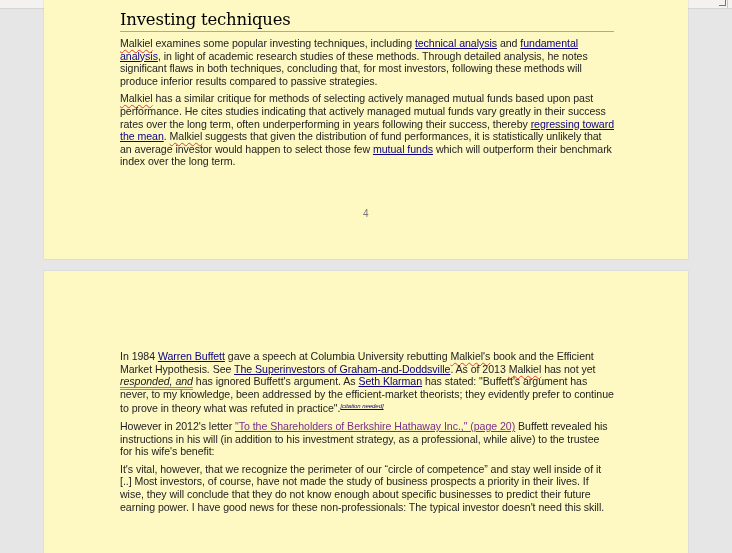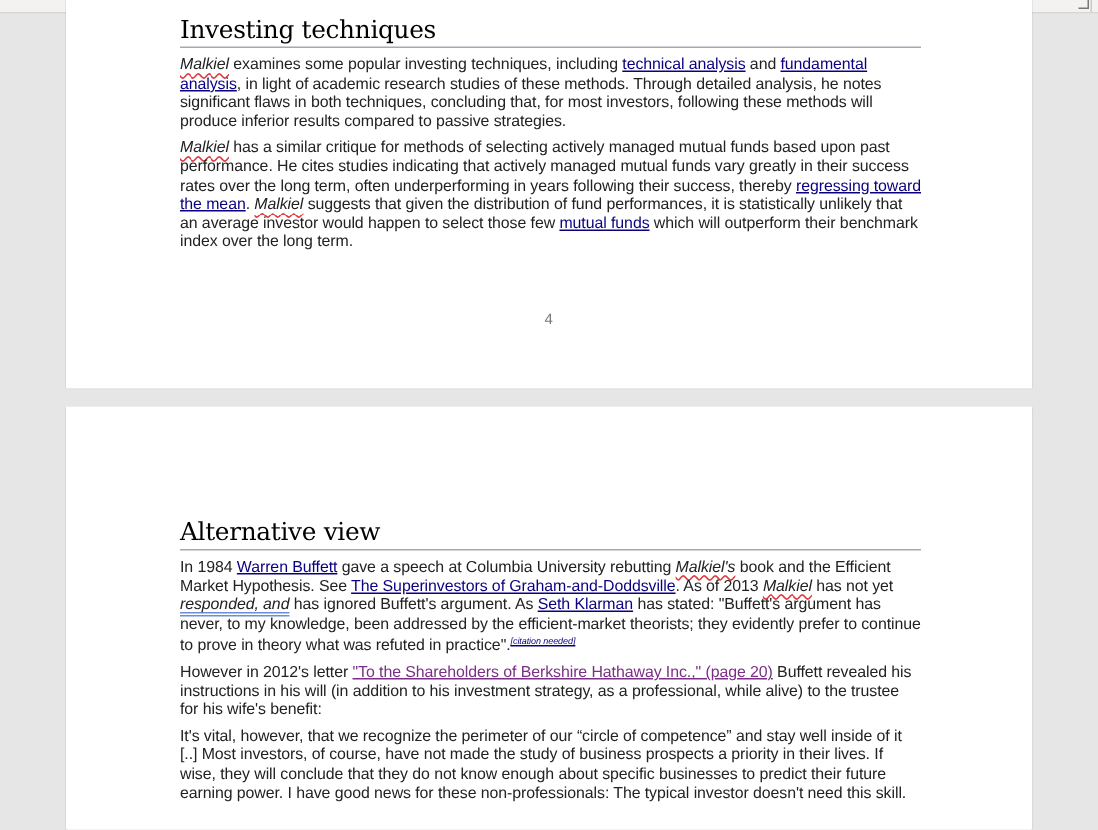--- a/index.html
+++ b/index.html
@@ -17,42 +17,41 @@
   }
   .ribbon .launcher {
     position:absolute; top:-1px; width:6px; height:6px;
     border-right:1px solid #777; border-bottom:1px solid #777;
     font-size:0;
   }
   .ribbon .sep {
     position:absolute; top:0; width:1px; height:8px; background:#c8c8c8;
   }
   .page {
-    position:absolute; left:44px; width:644px; background:#ffffff;
+    position:absolute; left:44px; width:644px; background:#fef9c3;
     box-shadow:0 0 1px rgba(0,0,0,0.25);
   }
   .page1 { top:-1px; height:260px; }
   .page2 { top:271px; height:300px; }
   .content { position:absolute; left:76px; width:494px; }
   h2 {
     font-family:"DejaVu Serif", "Liberation Serif", serif;
     font-weight:normal; font-size:16.5px; color:#000;
     margin:0; padding:0 0 1px 0; line-height:20px;
     border-bottom:1px solid #a2a9b1; letter-spacing:-0.2px;
   }
   p {
     margin:5px 0 0 0; font-size:10.6px; line-height:12.6px; color:#222;
     letter-spacing:-0.05px;
   }
   a { color:#0b0080; text-decoration:underline; }
   a.visited { color:#7a2f86; }
   .squig {
     text-decoration:underline wavy #e0393e; text-decoration-thickness:1px;
     text-underline-offset:2px;
-    font-style:italic;
   }
   .gram {
     text-decoration:underline double #6a8fd8; text-underline-offset:2px;font-style:italic;
   }
   sup.cite { font-size:6px; font-style:italic; vertical-align:4px; }
   sup.cite a { color:#0b0080; }
   .pagenum {
     position:absolute; left:319px; top:209px; font-size:10px; color:#777;
     font-family:"Liberation Sans", sans-serif;
   }
@@ -76,18 +75,17 @@
   <div class="content" style="top:11px">
     <h2>Investing techniques</h2>
     <p><span class="squig">Malkiel</span><span> examines some popular investing techniques, including </span><a href="#">technical analysis</a><span> and </span><a href="#">fundamental analysis</a><span>, in light of academic research studies of these methods. Through detailed analysis, he notes significant flaws in both techniques, concluding that, for most investors, following these methods will produce inferior results compared to passive strategies.</span></p>
     <p><span class="squig">Malkiel</span><span> has a similar critique for methods of selecting actively managed mutual funds based upon past performance. He cites studies indicating that actively managed mutual funds vary greatly in their success rates over the long term, often underperforming in years following their success, thereby </span><a href="#">regressing toward the mean</a><span>. </span><span class="squig">Malkiel</span><span> suggests that given the distribution of fund performances, it is statistically unlikely that an average investor would happen to select those few </span><a href="#">mutual funds</a><span> which will outperform their benchmark index over the long term.</span></p>
   </div>
   <div class="pagenum">4</div>
 </div>
 
 <div class="page page2">
   <div class="content" style="top:74px">
-    <h2>Alternative view</h2>
     <p><span>In 1984 </span><a href="#">Warren Buffett</a><span> gave a speech at Columbia University rebutting </span><span class="squig">Malkiel's</span><span> book and the Efficient Market Hypothesis. See </span><a href="#">The Superinvestors of Graham-and-Doddsville</a><span>. As of 2013 </span><span class="squig">Malkiel</span><span> has not yet </span><span class="gram">responded, and</span><span> has ignored Buffett's argument. As </span><a href="#">Seth Klarman</a><span> has stated: "Buffett's argument has never, to my knowledge, been addressed by the efficient-market theorists; they evidently prefer to continue to prove in theory what was refuted in practice".</span><sup class="cite"><a href="#">[citation needed]</a></sup></p>
     <p><span>However in 2012's letter </span><a href="#" class="visited">"To the Shareholders of Berkshire Hathaway Inc.," (page 20)</a><span> Buffett revealed his instructions in his will (in addition to his investment strategy, as a professional, while alive) to the trustee for his wife's benefit:</span></p>
     <p>It's vital, however, that we recognize the perimeter of our “circle of competence” and stay well inside of it [..] Most investors, of course, have not made the study of business prospects a priority in their lives. If wise, they will conclude that they do not know enough about specific businesses to predict their future earning power. I have good news for these non-professionals: The typical investor doesn't need this skill.</p>
   </div>
 </div>
 
 </body></html>

